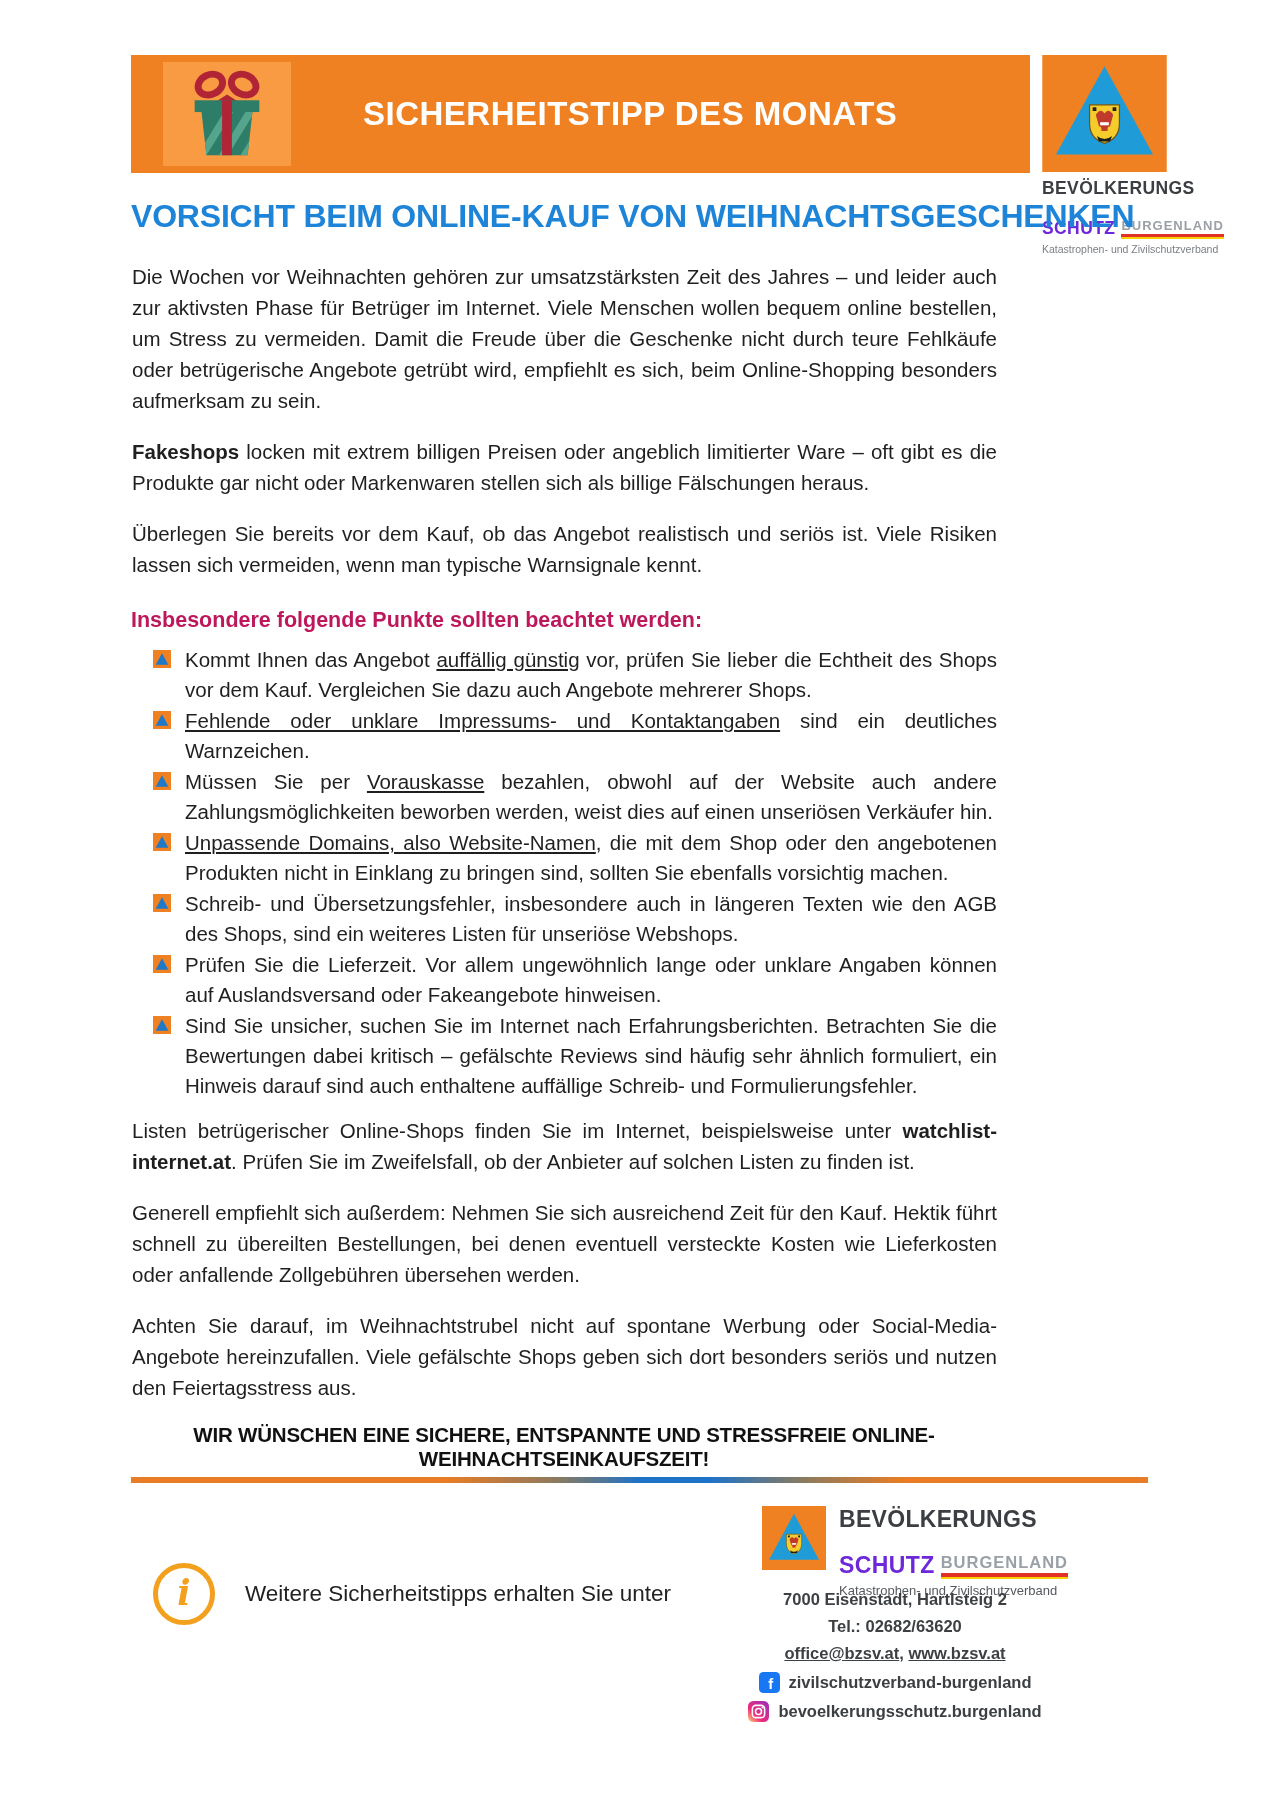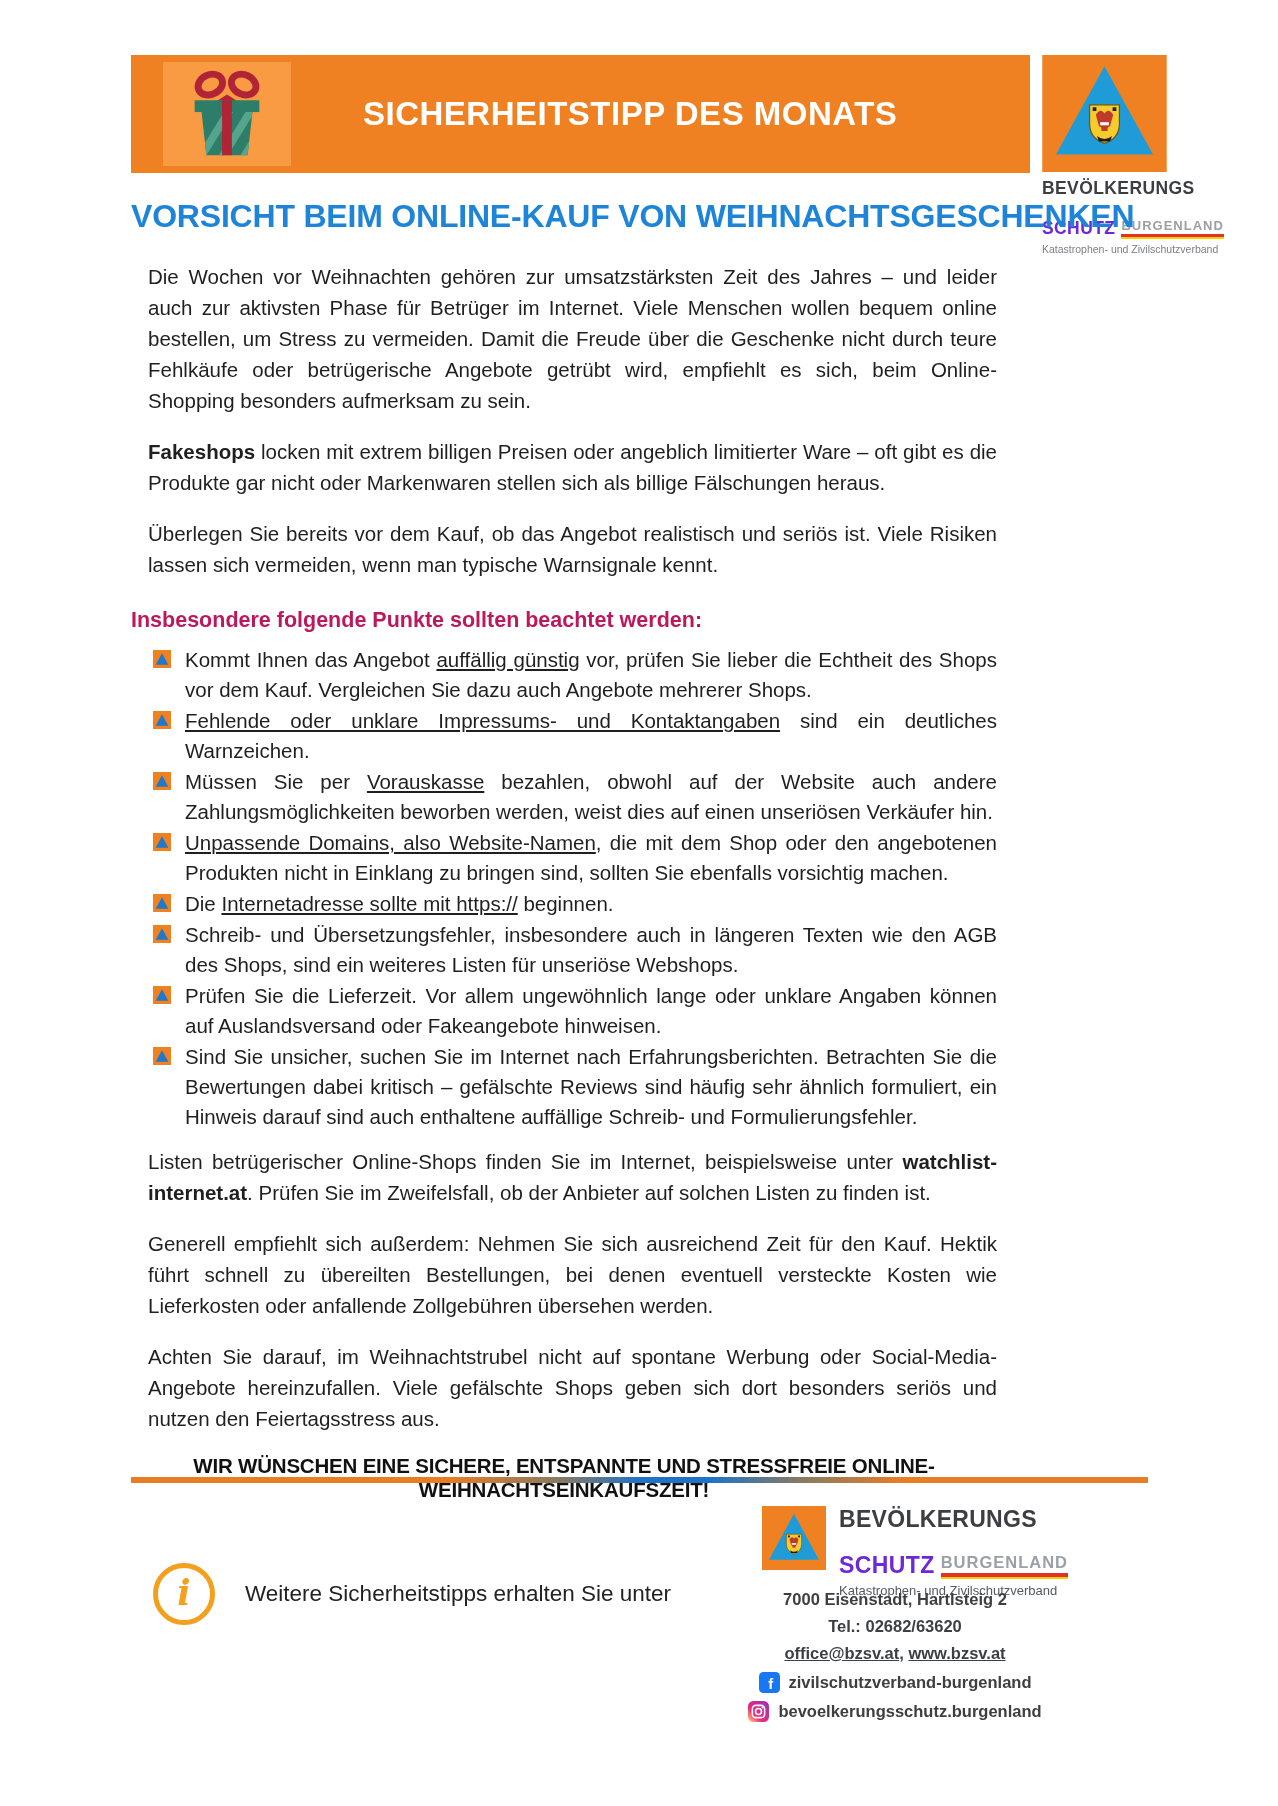--- a/index.html
+++ b/index.html
@@ -34,21 +34,21 @@
   .brand-bottom .schutz{font-size:23px;}
   .brand-bottom .region-name{font-size:16.5px;}
   .brand-bottom .bar-red{height:4px;}
   .brand-bottom .brand-sub{font-size:13px;color:#55595e;}
 
   
   .main{position:absolute;left:131px;top:198px;width:866px;}
   .kicker{margin:0 0 13px 0;font-size:23px;font-weight:400;color:#1E84D8;}
   .doc-title{margin:0 0 26px 0;width:900px;font-size:32px;font-weight:bold;color:#1E84D8;
              letter-spacing:-.2px;white-space:nowrap;}
-  .body-p{margin:0 0 20px 17px;font-size:20.5px;line-height:31px;text-align:justify;}
+  .body-p{margin:0 0 20px 1px;font-size:20.5px;line-height:31px;text-align:justify;}
   .b{font-weight:bold;}
   .u{text-decoration:underline;}
   .list-heading{margin:28px 0 12px 0;font-size:21.5px;font-weight:bold;color:#be185d;}
   .points{list-style:none;margin:0 0 14px 0;padding:0;}
   .points li{position:relative;padding-left:54px;margin:0 0 1px 0;font-size:20.5px;line-height:30px;text-align:justify;}
   .bullet-ico{position:absolute;left:22px;top:5px;width:18px;height:18px;}
   .closing{margin-top:6px;font-size:20.5px;font-weight:bold;color:#111;text-align:center;letter-spacing:-.2px;}
 
   
   .divider{position:absolute;left:131px;top:1477px;width:1017px;height:6px;
@@ -142,24 +142,20 @@
             <polygon points="10,3.5 17,16.5 3,16.5" fill="#1F78C8"></polygon>
           </svg><span class="u">Fehlende oder unklare Impressums- und Kontaktangaben</span><span> sind ein deutliches Warnzeichen.</span></li>
       <li><svg class="bullet-ico" viewBox="0 0 20 20">
             <rect width="20" height="20" fill="#F08122"></rect>
             <polygon points="10,3.5 17,16.5 3,16.5" fill="#1F78C8"></polygon>
           </svg><span>Müssen Sie per </span><span class="u">Vorauskasse</span><span> bezahlen, obwohl auf der Website auch andere Zahlungsmöglichkeiten beworben werden, weist dies auf einen unseriösen Verkäufer hin.</span></li>
       <li><svg class="bullet-ico" viewBox="0 0 20 20">
             <rect width="20" height="20" fill="#F08122"></rect>
             <polygon points="10,3.5 17,16.5 3,16.5" fill="#1F78C8"></polygon>
           </svg><span class="u">Unpassende Domains, also Website-Namen</span><span>, die mit dem Shop oder den angebotenen Produkten nicht in Einklang zu bringen sind, sollten Sie ebenfalls vorsichtig machen.</span></li>
-      <li><svg class="bullet-ico" viewBox="0 0 20 20">
-            <rect width="20" height="20" fill="#F08122"></rect>
-            <polygon points="10,3.5 17,16.5 3,16.5" fill="#1F78C8"></polygon>
-          </svg><span>Die </span><span class="u">Internetadresse sollte mit https://</span><span> beginnen.</span></li>
       <li><svg class="bullet-ico" viewBox="0 0 20 20">
             <rect width="20" height="20" fill="#F08122"></rect>
             <polygon points="10,3.5 17,16.5 3,16.5" fill="#1F78C8"></polygon>
           </svg><span>Schreib- und Übersetzungsfehler, insbesondere auch in längeren Texten wie den AGB des Shops, sind ein weiteres Listen für unseriöse Webshops.</span></li>
       <li><svg class="bullet-ico" viewBox="0 0 20 20">
             <rect width="20" height="20" fill="#F08122"></rect>
             <polygon points="10,3.5 17,16.5 3,16.5" fill="#1F78C8"></polygon>
           </svg><span>Prüfen Sie die Lieferzeit. Vor allem ungewöhnlich lange oder unklare Angaben können auf Auslandsversand oder Fakeangebote hinweisen.</span></li>
       <li><svg class="bullet-ico" viewBox="0 0 20 20">
             <rect width="20" height="20" fill="#F08122"></rect>

